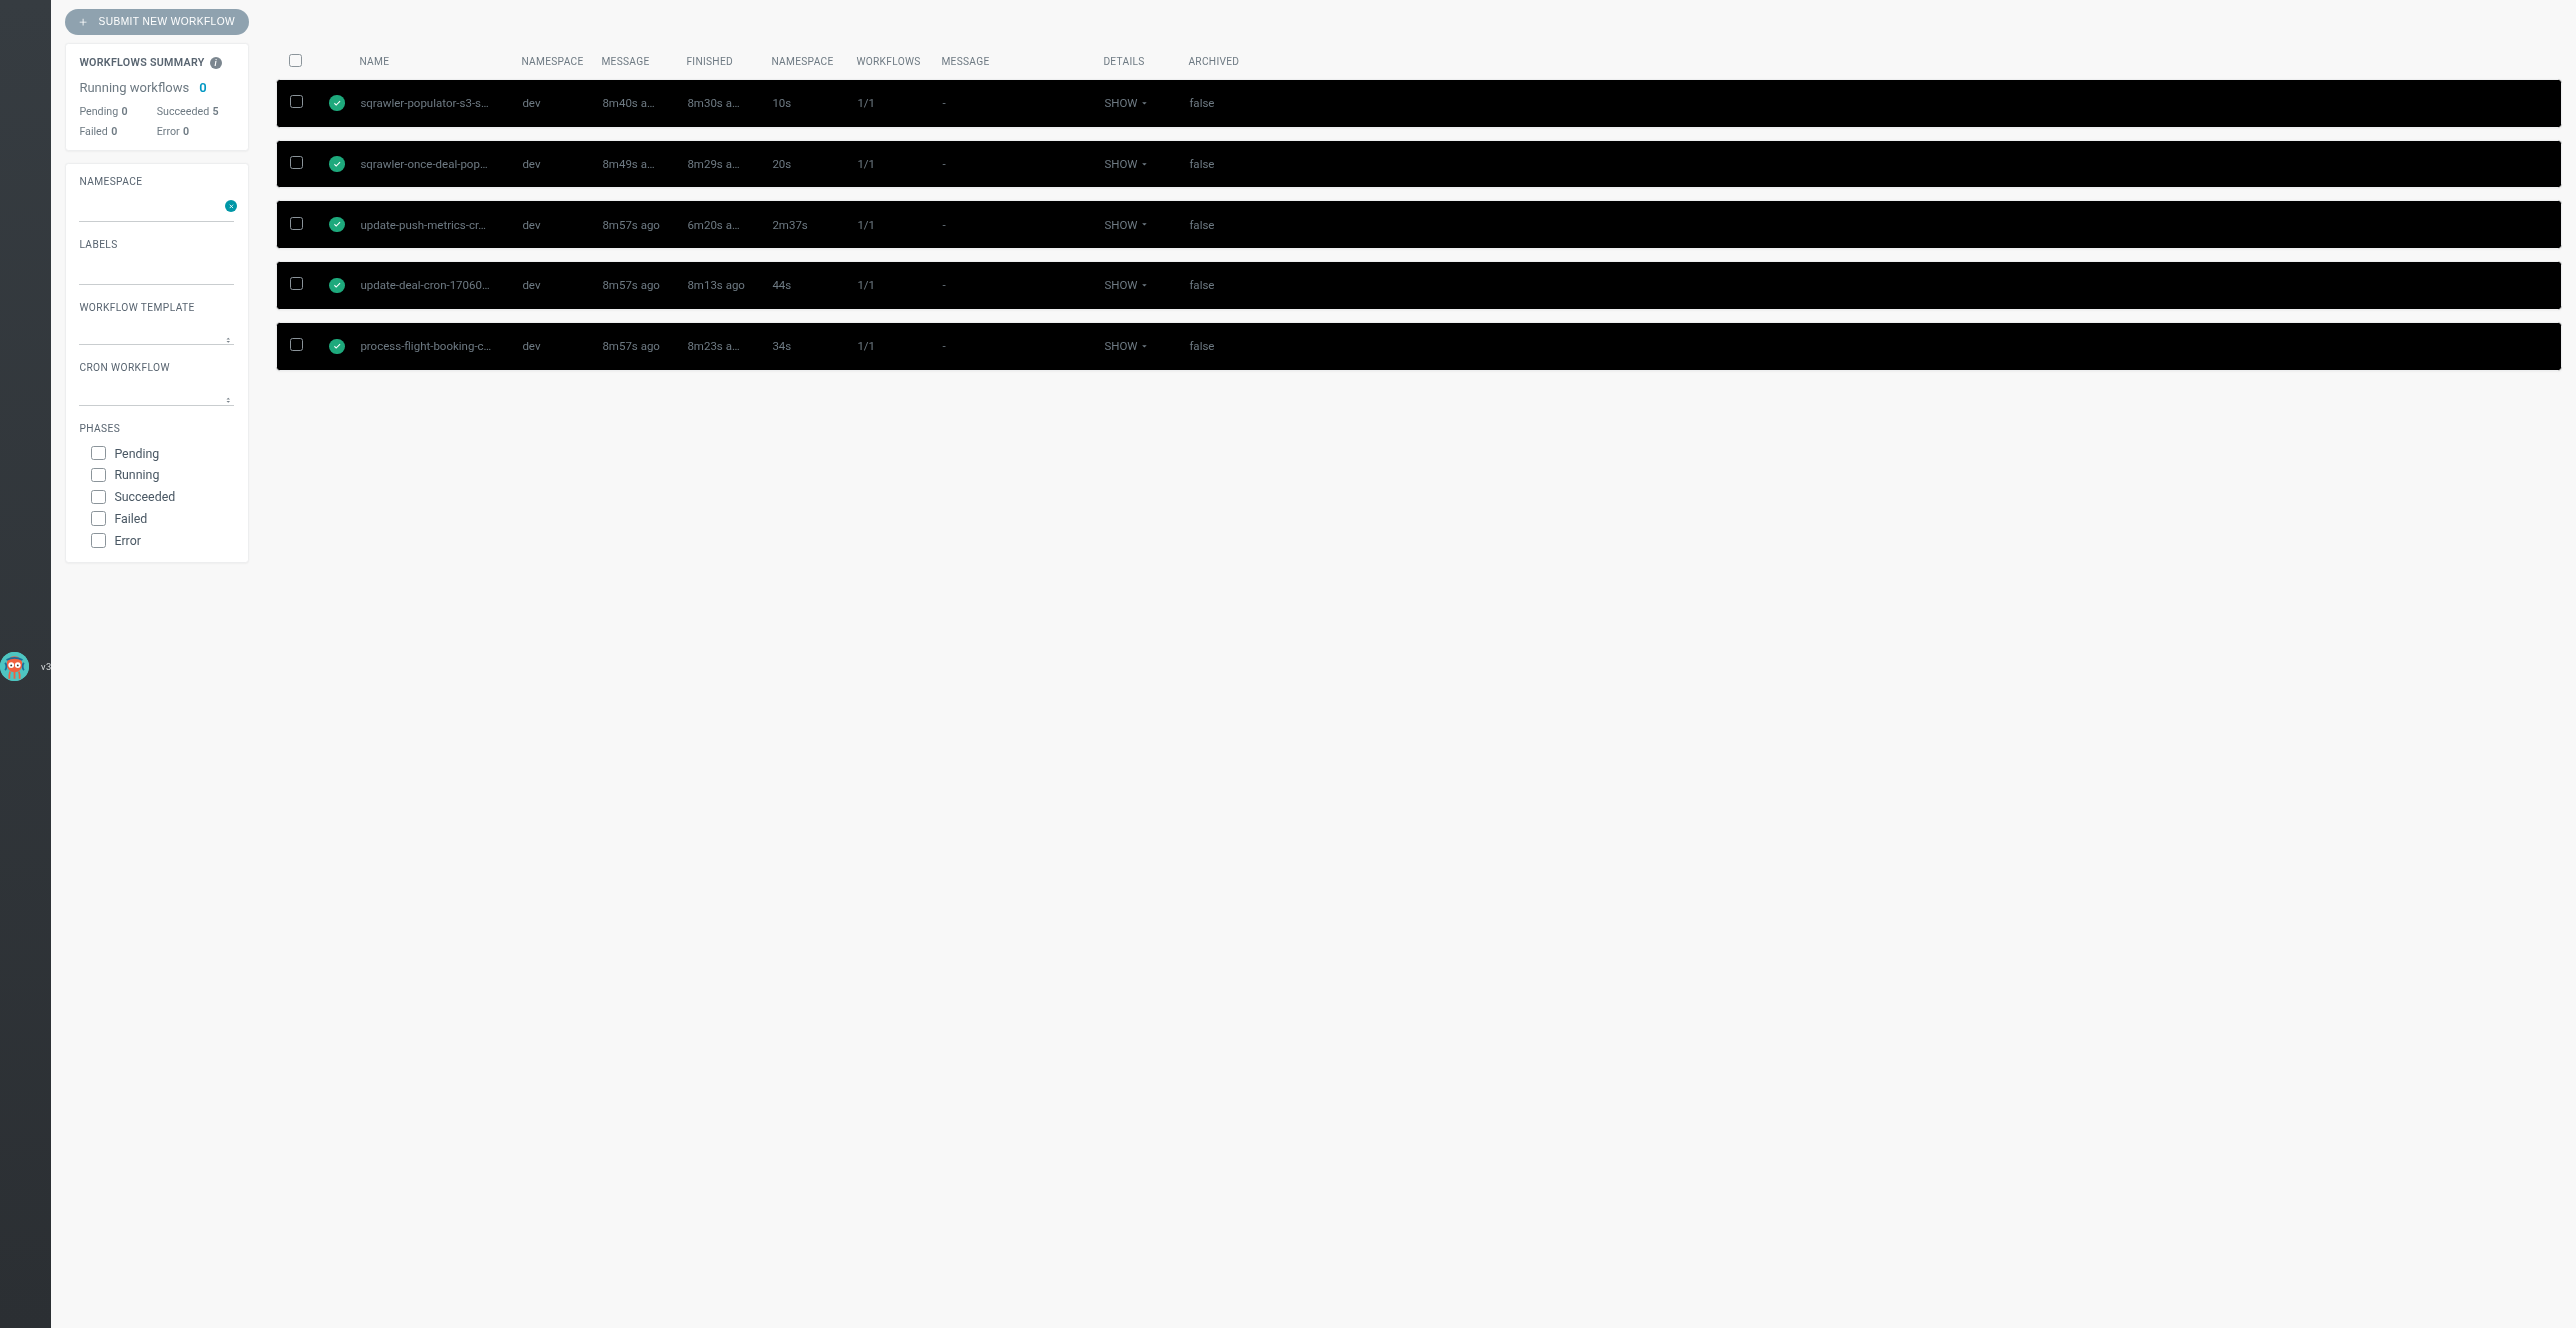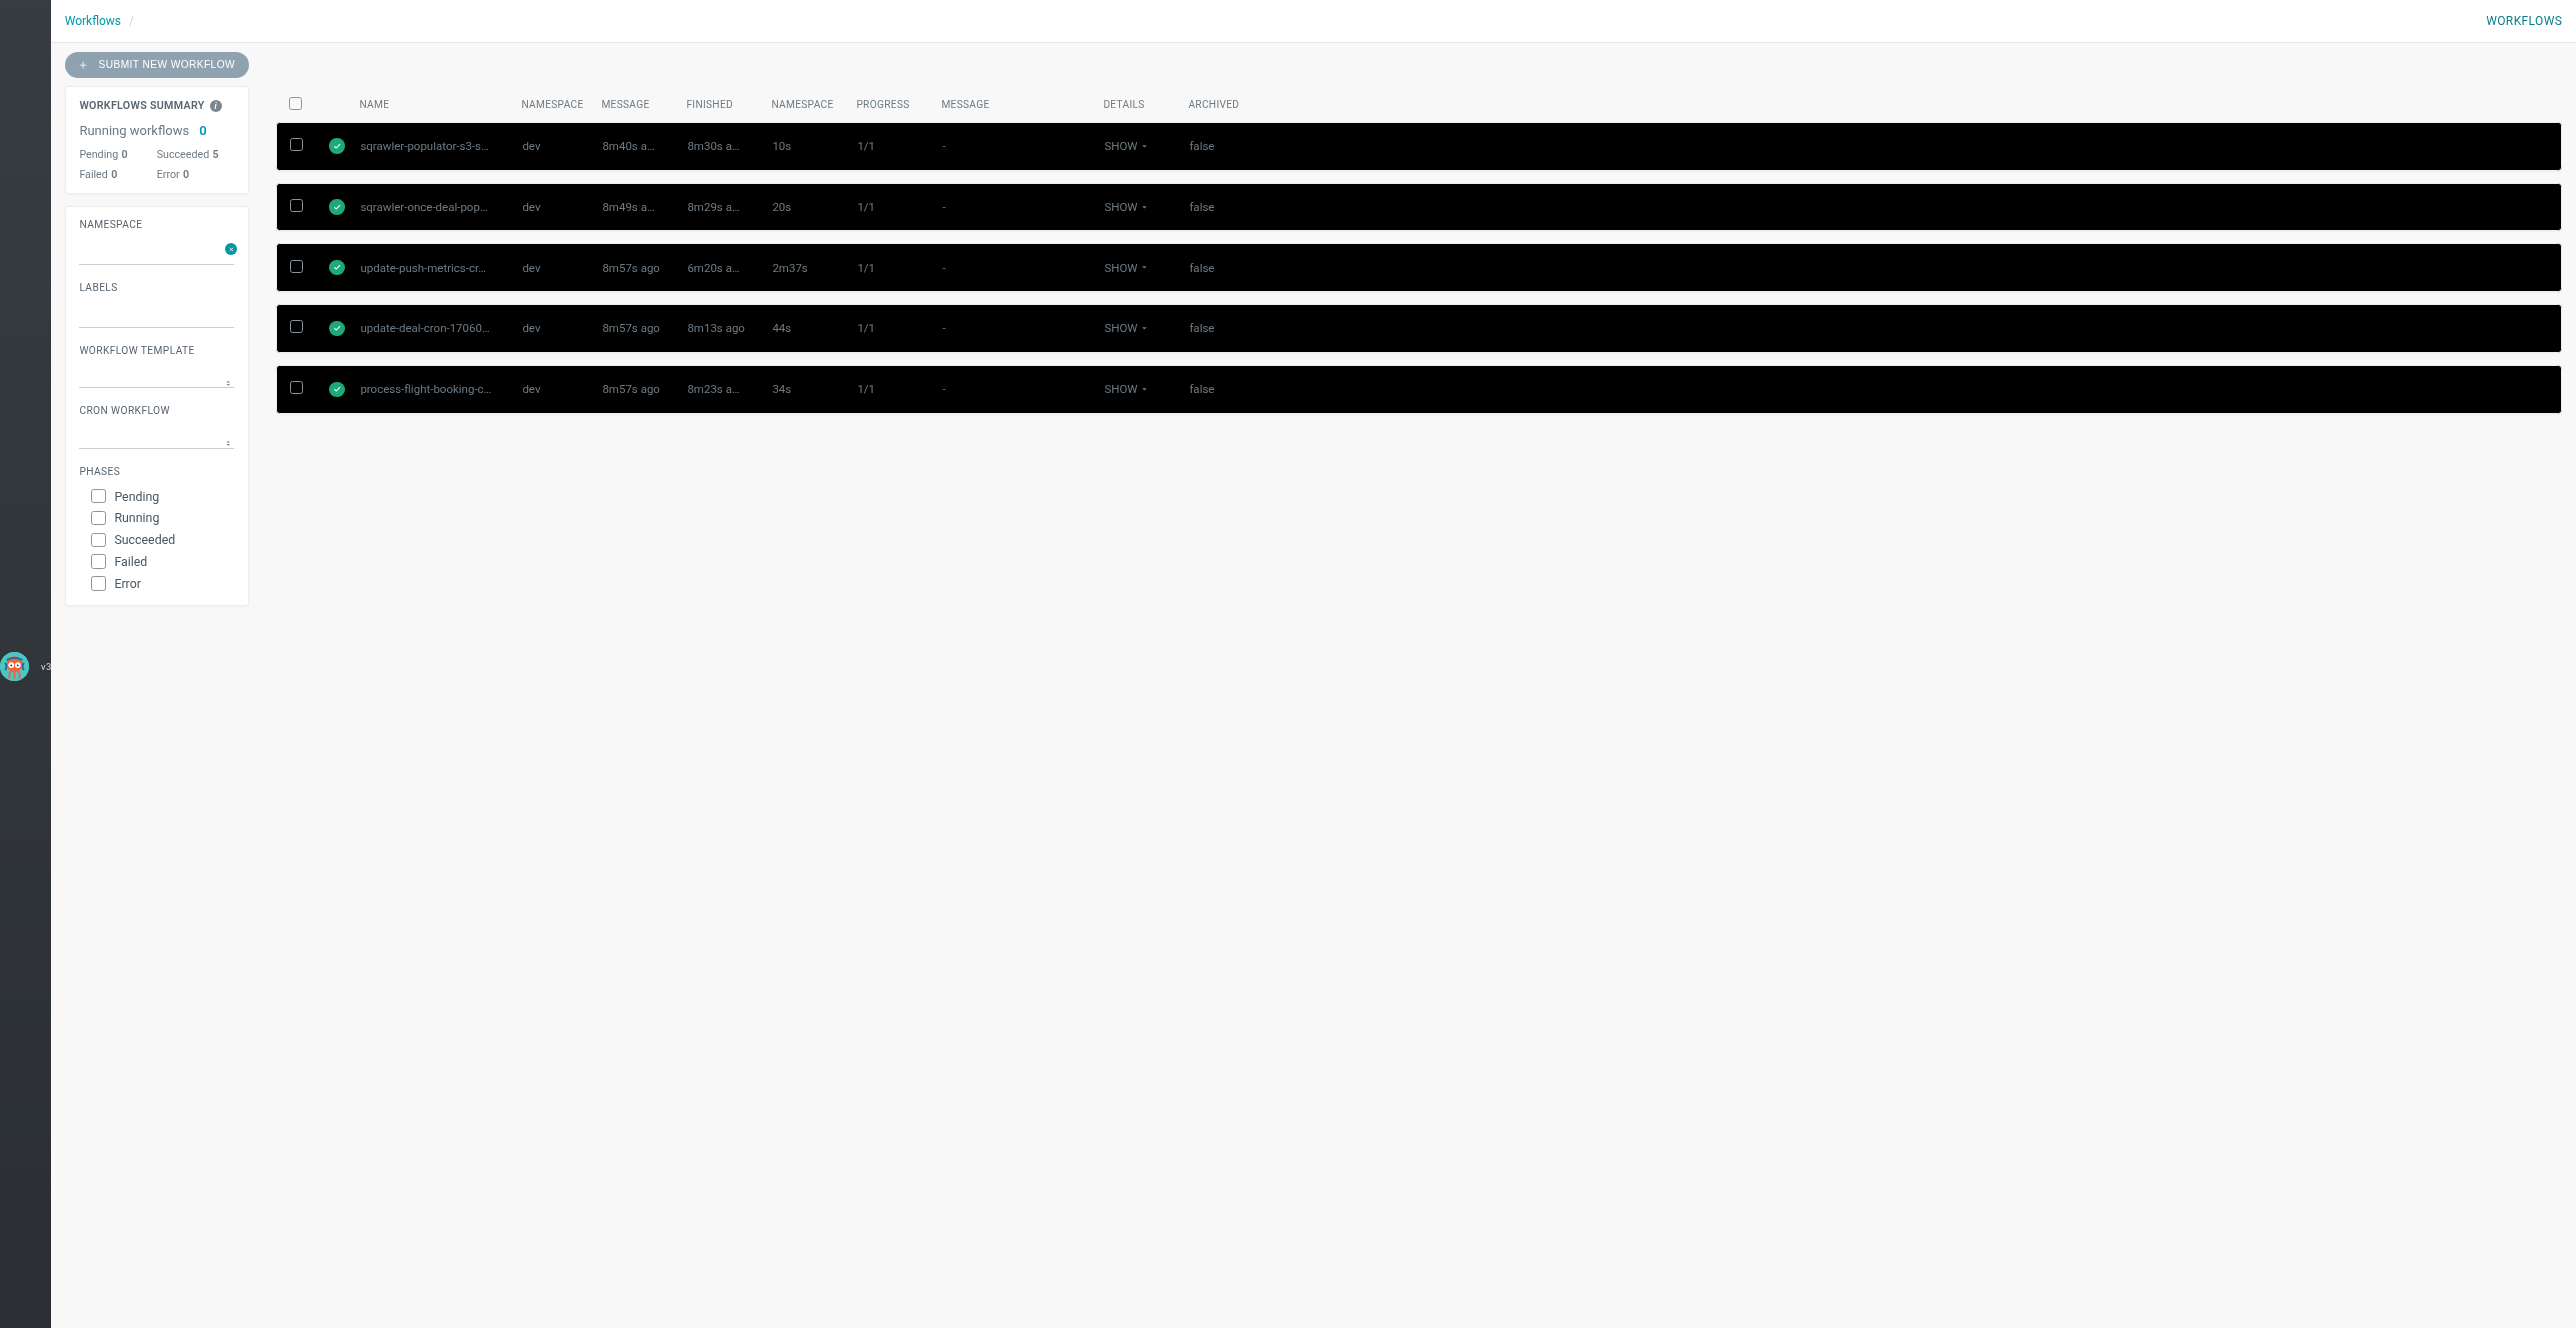--- a/index.html
+++ b/index.html
@@ -174,27 +174,20 @@
     </div>
   <div class="rail-item">
       <svg viewBox="0 0 24 24" style="font-size:13px">
         <circle cx="12" cy="12" r="10"></circle>
         <text x="12" y="17" text-anchor="middle" font-size="13" fill="#363c41" font-weight="bold">?</text>
       </svg>
     </div>
 </nav>
 
 <div class="main">
-  <div class="topbar">
-    <div class="breadcrumb">
-      <a href="#">Workflows</a>
-      <span class="slash">/</span>
-    </div>
-    <div class="page-title">WORKFLOWS</div>
-  </div>
 
   <div class="toolbar">
     <button class="btn-submit">
       <svg viewBox="0 0 24 24">
           <path d="M11 4h2v16h-2zM4 11h16v2H4z"></path>
         </svg>
       <span>SUBMIT NEW WORKFLOW</span>
     </button>
   </div>
 
@@ -280,21 +273,21 @@
 
     <section class="table-area">
       <div class="thead">
         <span><input type="checkbox" style=""></span>
         <span></span>
         <span>NAME</span>
         <span>NAMESPACE</span>
         <span>MESSAGE</span>
         <span>FINISHED</span>
         <span>NAMESPACE</span>
-        <span>PROGRESS</span>
+        <span>WORKFLOWS</span>
         <span>MESSAGE</span>
         <span>DETAILS</span>
         <span>ARCHIVED</span>
       </div>
       <div id="rows">
           <div class="row">
             <span><input type="checkbox" style=""></span>
             <span>
               <span class="status-icon">
                 <svg viewBox="0 0 24 24">

